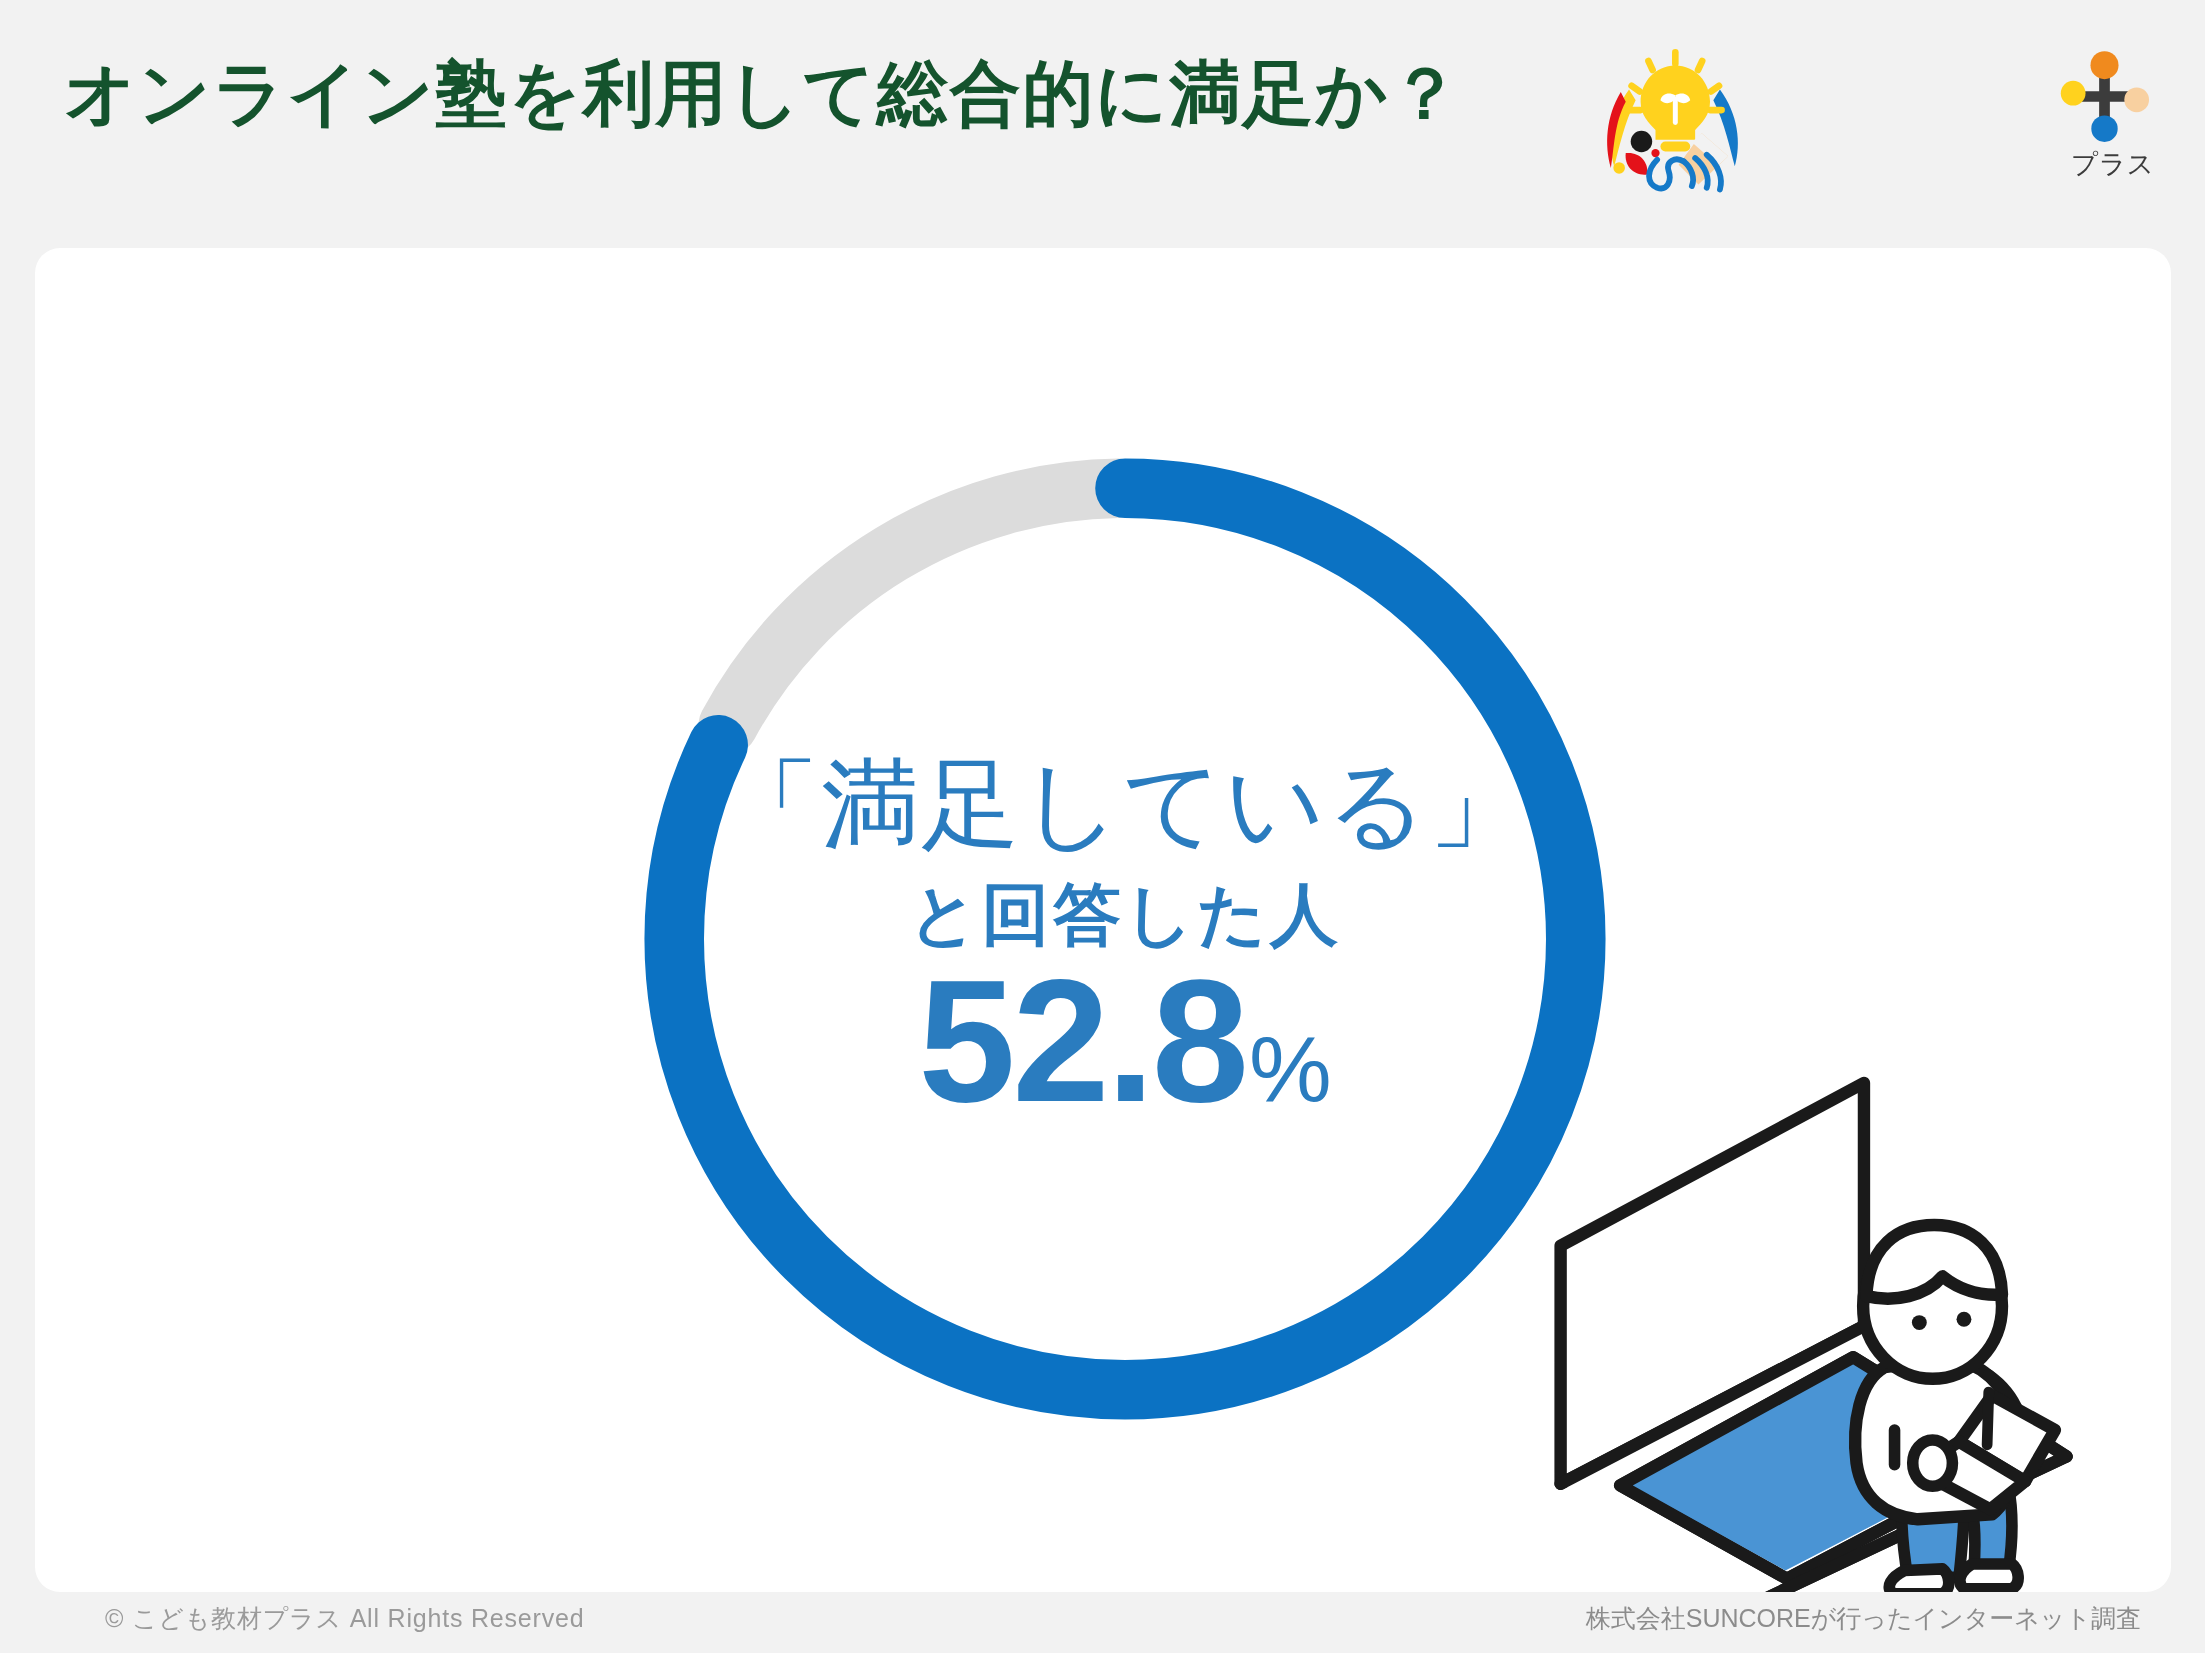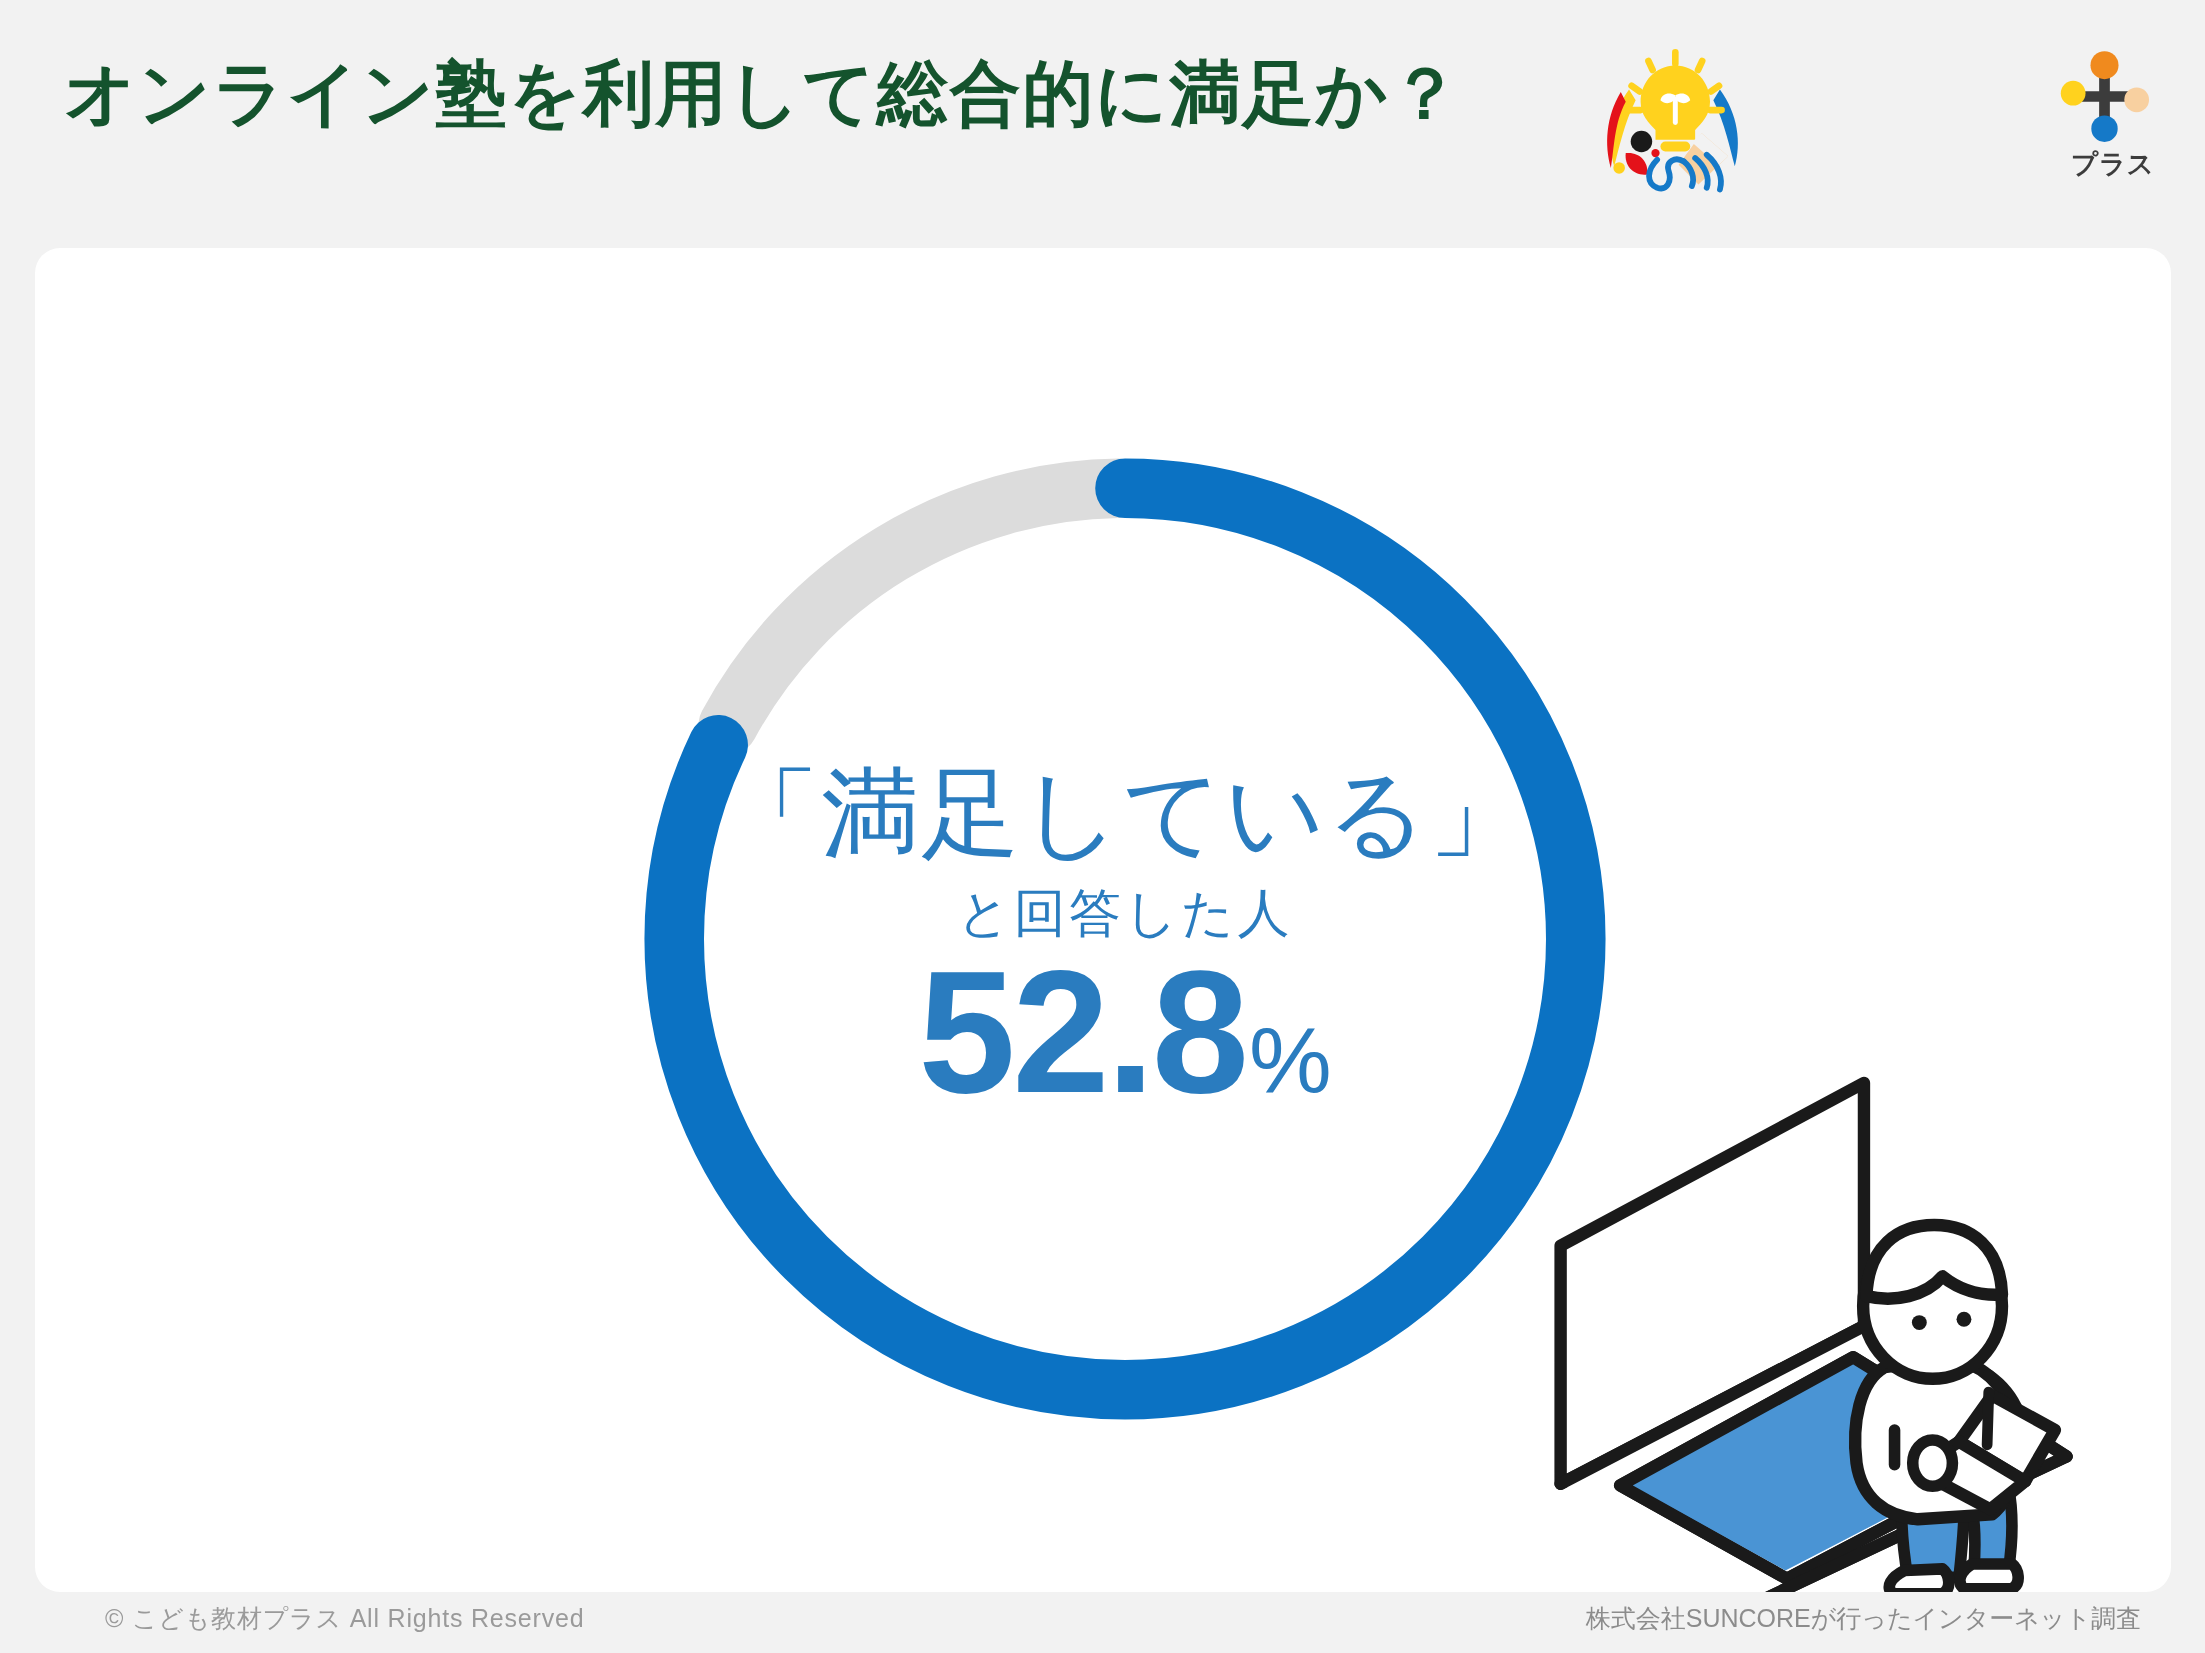--- a/index.html
+++ b/index.html
@@ -27,21 +27,21 @@
   }
   .logo-mark{position:absolute;left:0;top:4.1px;width:157px;height:149px;}
   .logo-text{
     position:absolute;left:170px;top:23px;
     font-size:86px;font-weight:bold;color:#3c3c3c;
     letter-spacing:-1.7px;white-space:nowrap;line-height:1;
   }
   .logo-plus{position:absolute;left:459px;top:6.6px;width:99px;height:99px;}
   .logo-plus-label{
     position:absolute;left:475px;top:106px;
-    font-size:26.5px;font-weight:bold;color:#3c3c3c;
+    font-size:26.5px;font-weight:normal;color:#3c3c3c;
     letter-spacing:0.8px;white-space:nowrap;text-align:center;
   }
   
   .card{
     position:absolute;left:35px;top:248px;
     width:2136px;height:1344px;
     background:#ffffff;border-radius:25px;
     overflow:hidden;
   }
   
@@ -56,21 +56,21 @@
     display:flex;flex-direction:column;
     align-items:center;justify-content:center;
     pointer-events:none;
   }
   .dc-line1{
     font-size:98px;font-weight:normal;color:#2a7cbf;
     letter-spacing:1.7px;line-height:1.12;white-space:nowrap;
     margin-bottom:15px;
   }
   .dc-line2{
-    font-size:52px;font-weight:normal;color:#2a7cbf;
+    font-size:68px;font-weight:bold;color:#2a7cbf;
     letter-spacing:3.3px;line-height:1.15;white-space:nowrap;
   }
   .dc-value{
     display:flex;align-items:baseline;justify-content:center;
     color:#2a7cbf;line-height:1;
   }
   .dc-number{font-size:175px;font-weight:bold;letter-spacing:-3.3px;}
   .dc-unit{font-size:93px;font-weight:normal;margin-left:3.3px;}
   
   .illustration{

